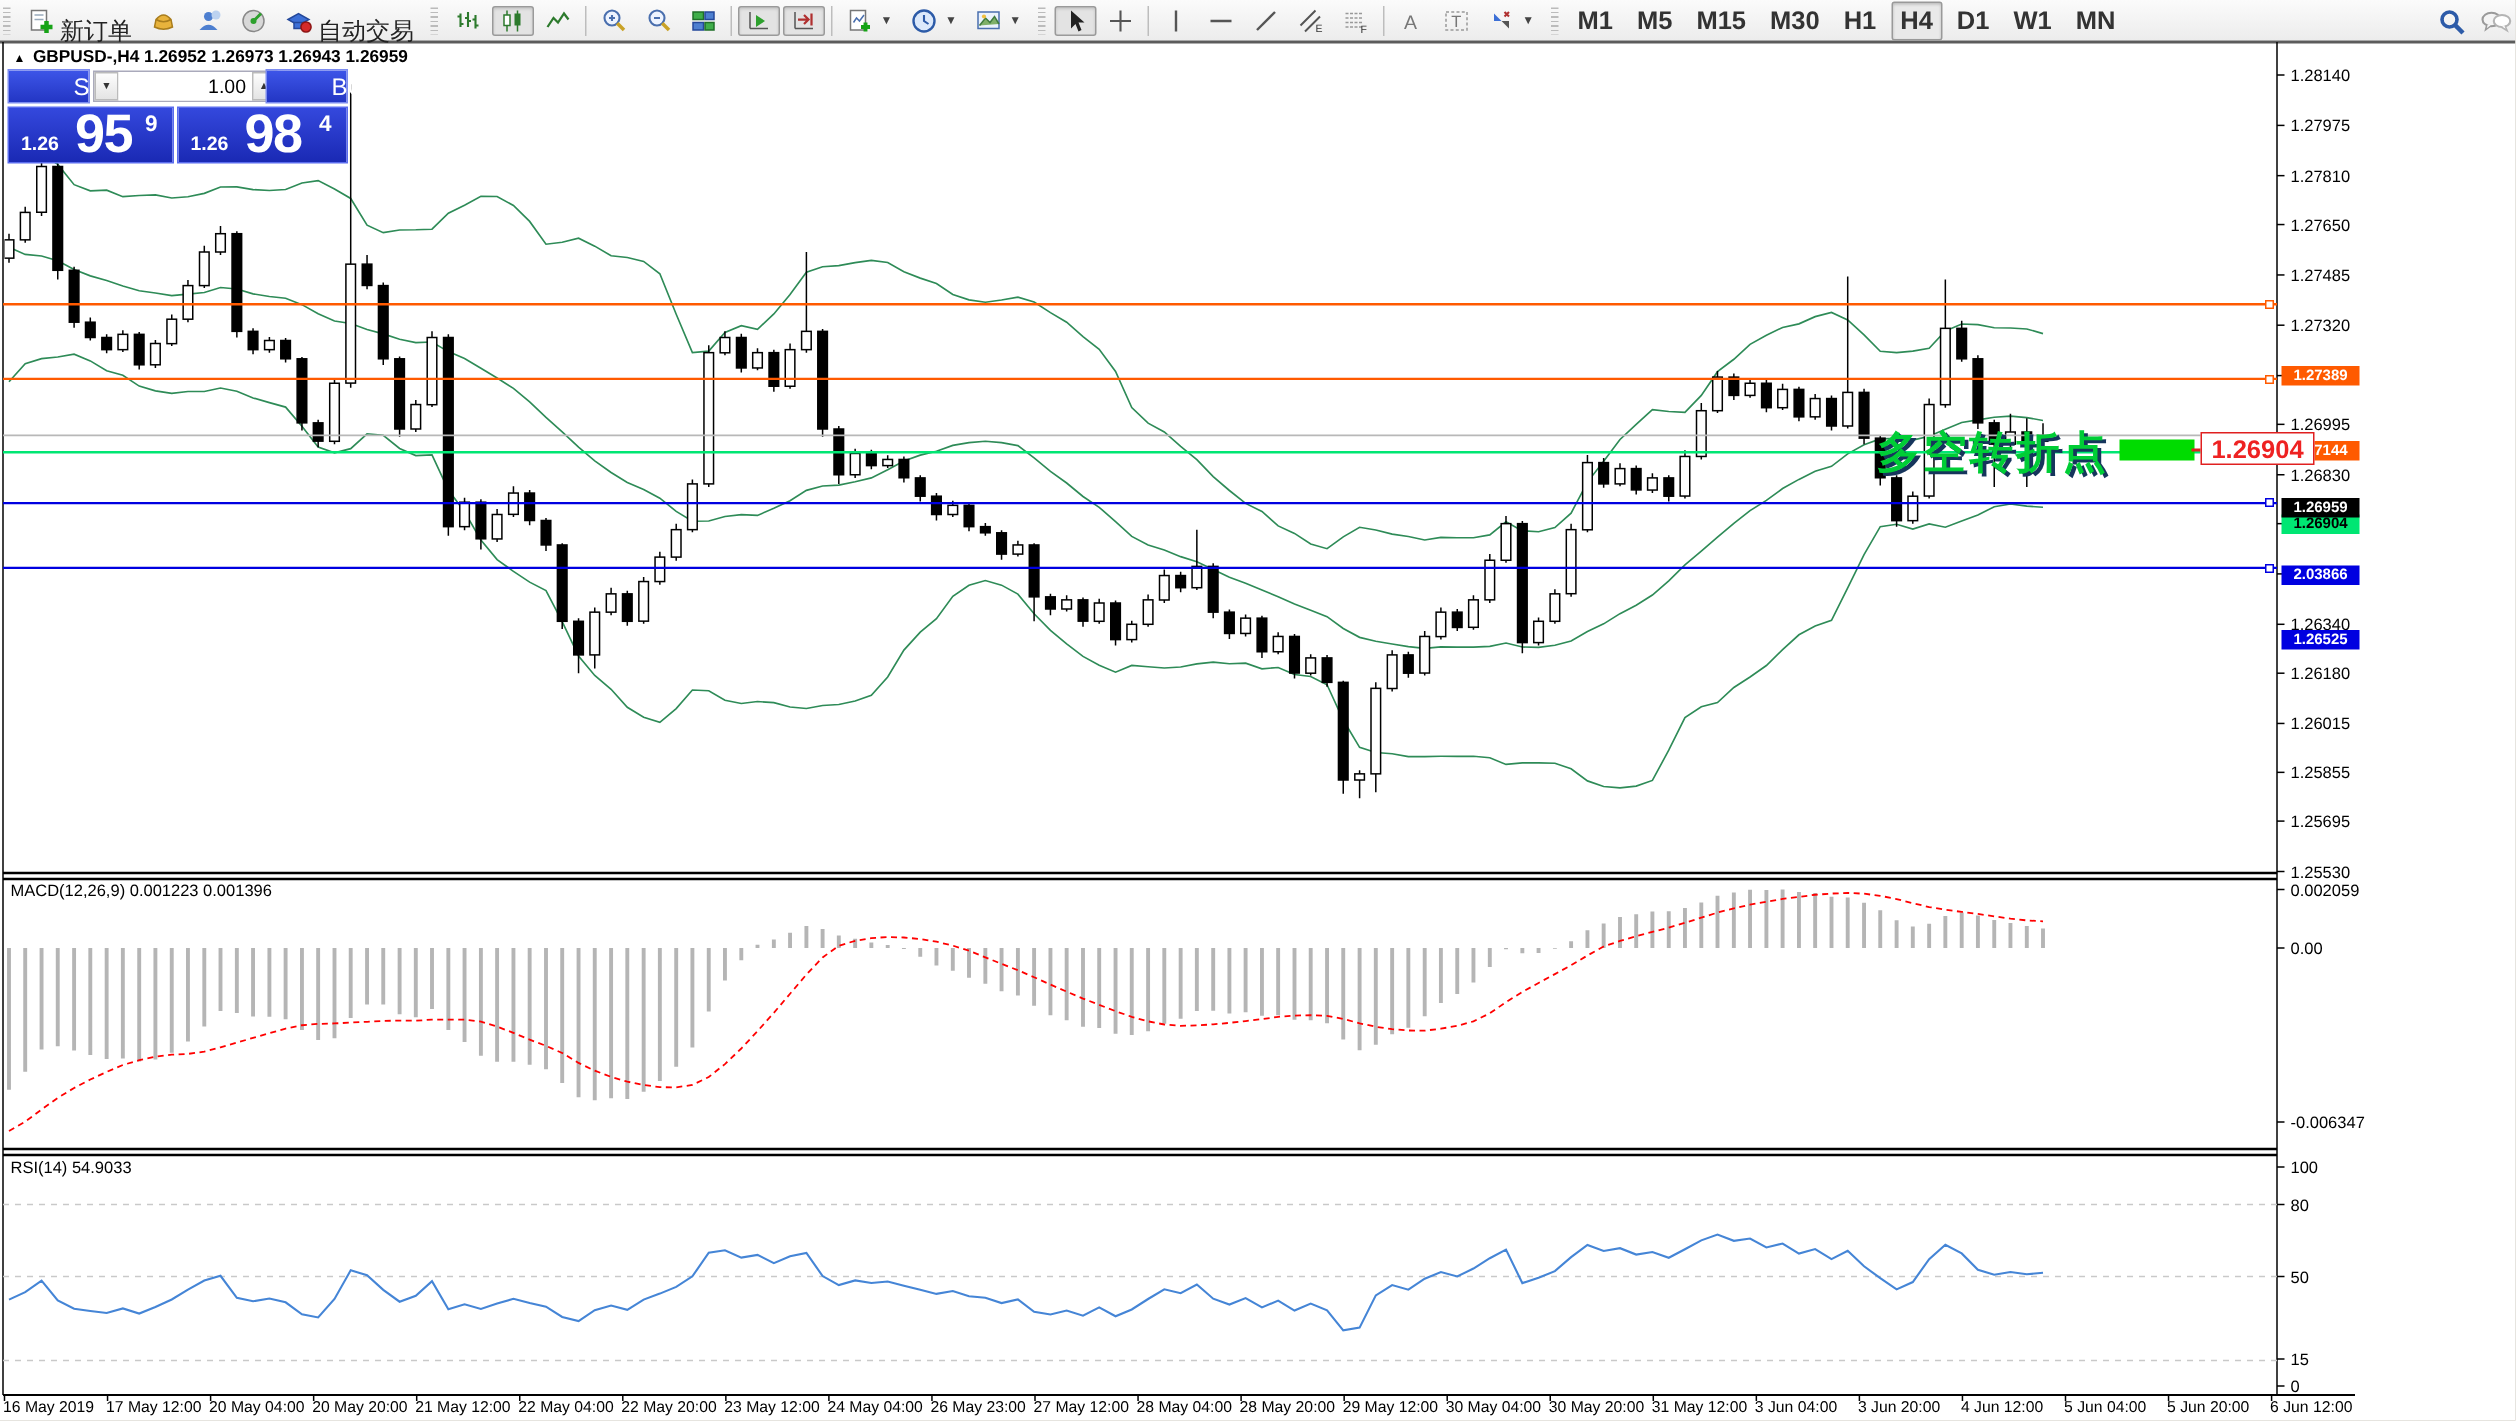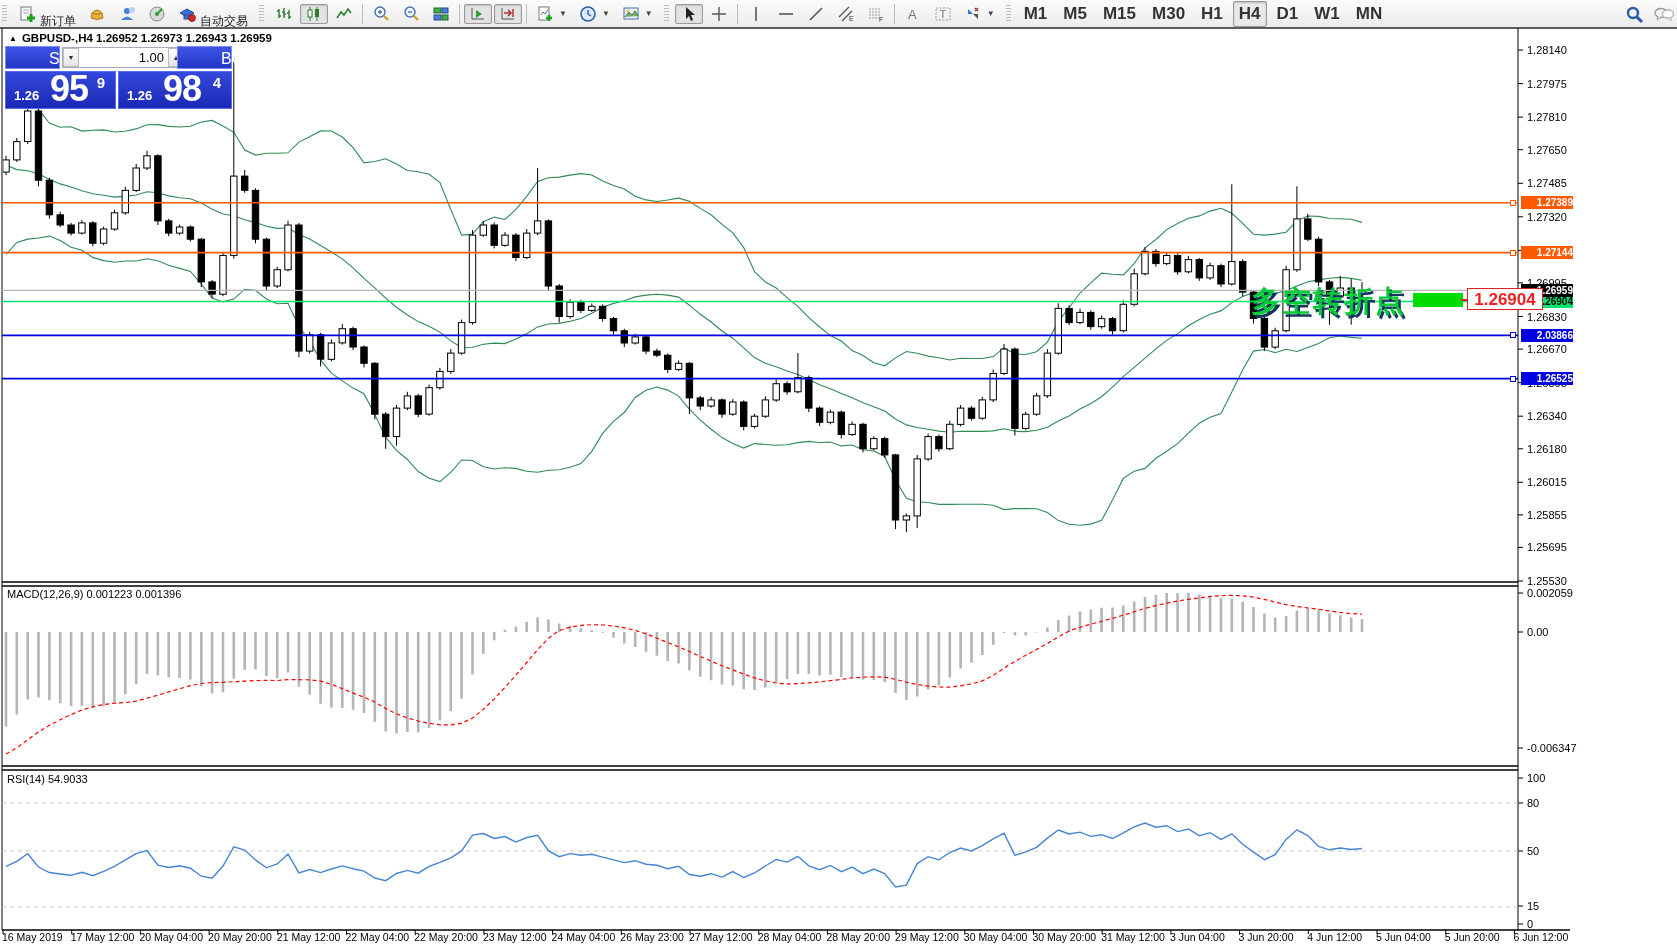--- a/index.html
+++ b/index.html
@@ -9,21 +9,21 @@
   #toolbar{position:absolute;left:0;top:0;width:1677px;height:27px;
     background:linear-gradient(#fbfbfb,#ececec);border-bottom:2px solid #5c5c5c;
     display:flex;align-items:center;font-size:12px;color:#222;}
   .tb-group{display:flex;align-items:center;height:27px;padding:0 3px;}
   .grip{width:5px;height:18px;margin:0 2px;
     background:repeating-linear-gradient(#bbb 0 1px,transparent 1px 3px);}
   .tb-sep{width:1px;height:20px;background:#bdbdbd;margin:0 3px;}
   .tb-btn{display:flex;align-items:center;gap:4px;padding:2px 4px;margin:0 1px;
     border:1px solid transparent;border-radius:2px;height:20px;box-sizing:border-box;cursor:default;}
   .tb-btn.pressed{border:1px solid #9a9a9a;background:#e3e3e3;box-shadow:inset 0 1px 2px rgba(0,0,0,.15);}
-  .tb-label{font-size:12px;white-space:nowrap;margin-top:16px;}
+  .tb-label{font-size:16px;white-space:nowrap;margin-top:16px;}
   .ico{width:18px;height:18px;display:inline-block;position:relative;}
   .drop{font-size:8px;color:#444;margin-left:1px;}
   .tf-btn{padding:2px 5px;margin:12px 2px;font-size:17px;font-weight:bold;color:#333;
     border:1px solid transparent;border-radius:2px;}
   .tf-btn.pressed{border:1px solid #999;background:#e9e9e9;box-shadow:inset 0 1px 2px rgba(0,0,0,.2);}
   #tb-right{position:absolute;right:6px;top:0;height:27px;display:flex;align-items:center;gap:10px;}
   
   #chart-header{position:absolute;left:9px;top:32px;font-size:11.5px;font-weight:bold;color:#000;
     display:flex;align-items:center;gap:5px;z-index:30;}
   #hdr-tri{font-size:8px;}
@@ -47,21 +47,21 @@
   
   #cn-note{position:absolute;left:1251px;top:282px;font-size:29px;font-weight:bold;color:#00cd36;
     letter-spacing:2px;text-shadow:2.5px 2.5px 0 #16355c;z-index:25;white-space:nowrap;}
   #hl-box{position:absolute;left:1413px;top:293px;width:50px;height:14px;background:#00dc00;z-index:24;}
   #red-label{position:absolute;left:1467px;top:288px;width:76px;height:22px;background:#fff;
     border:1.5px solid #e02020;color:#e22;font-size:17px;font-weight:bold;text-align:center;
     line-height:22px;z-index:26;box-sizing:border-box;}
   #red-conn{position:absolute;left:1461px;top:299px;width:7px;height:2px;background:#e02020;z-index:24;}
   
   .px-label{position:absolute;left:1521px;width:52px;height:13px;font-size:10px;font-weight:bold;
-    text-align:right;line-height:13px;z-index:15;}
+    text-align:center;line-height:13px;z-index:15;margin-top:48px;}
   .handle{position:absolute;width:6px;height:6px;background:#fff;box-sizing:border-box;z-index:16;}
   svg{position:absolute;left:0;top:0;}
   svg text{font-family:"Liberation Sans",sans-serif;}
 </style>
 </head>
 <body>
 
 <div id="app">
 
   <div id="toolbar">

